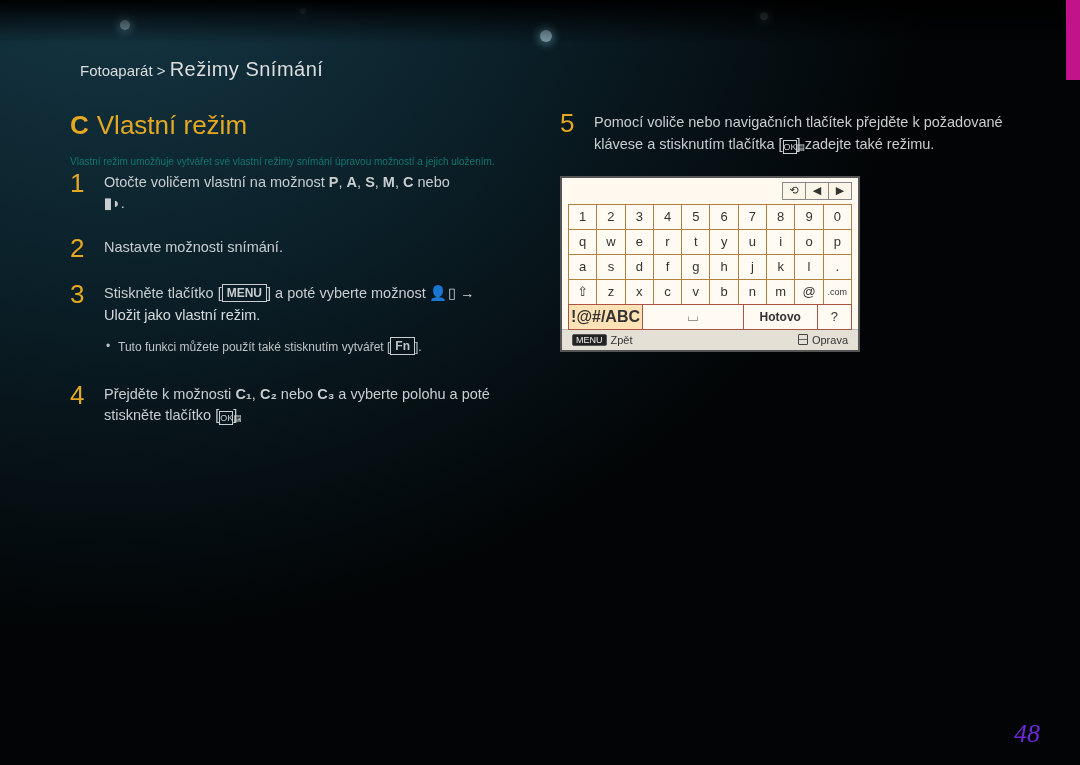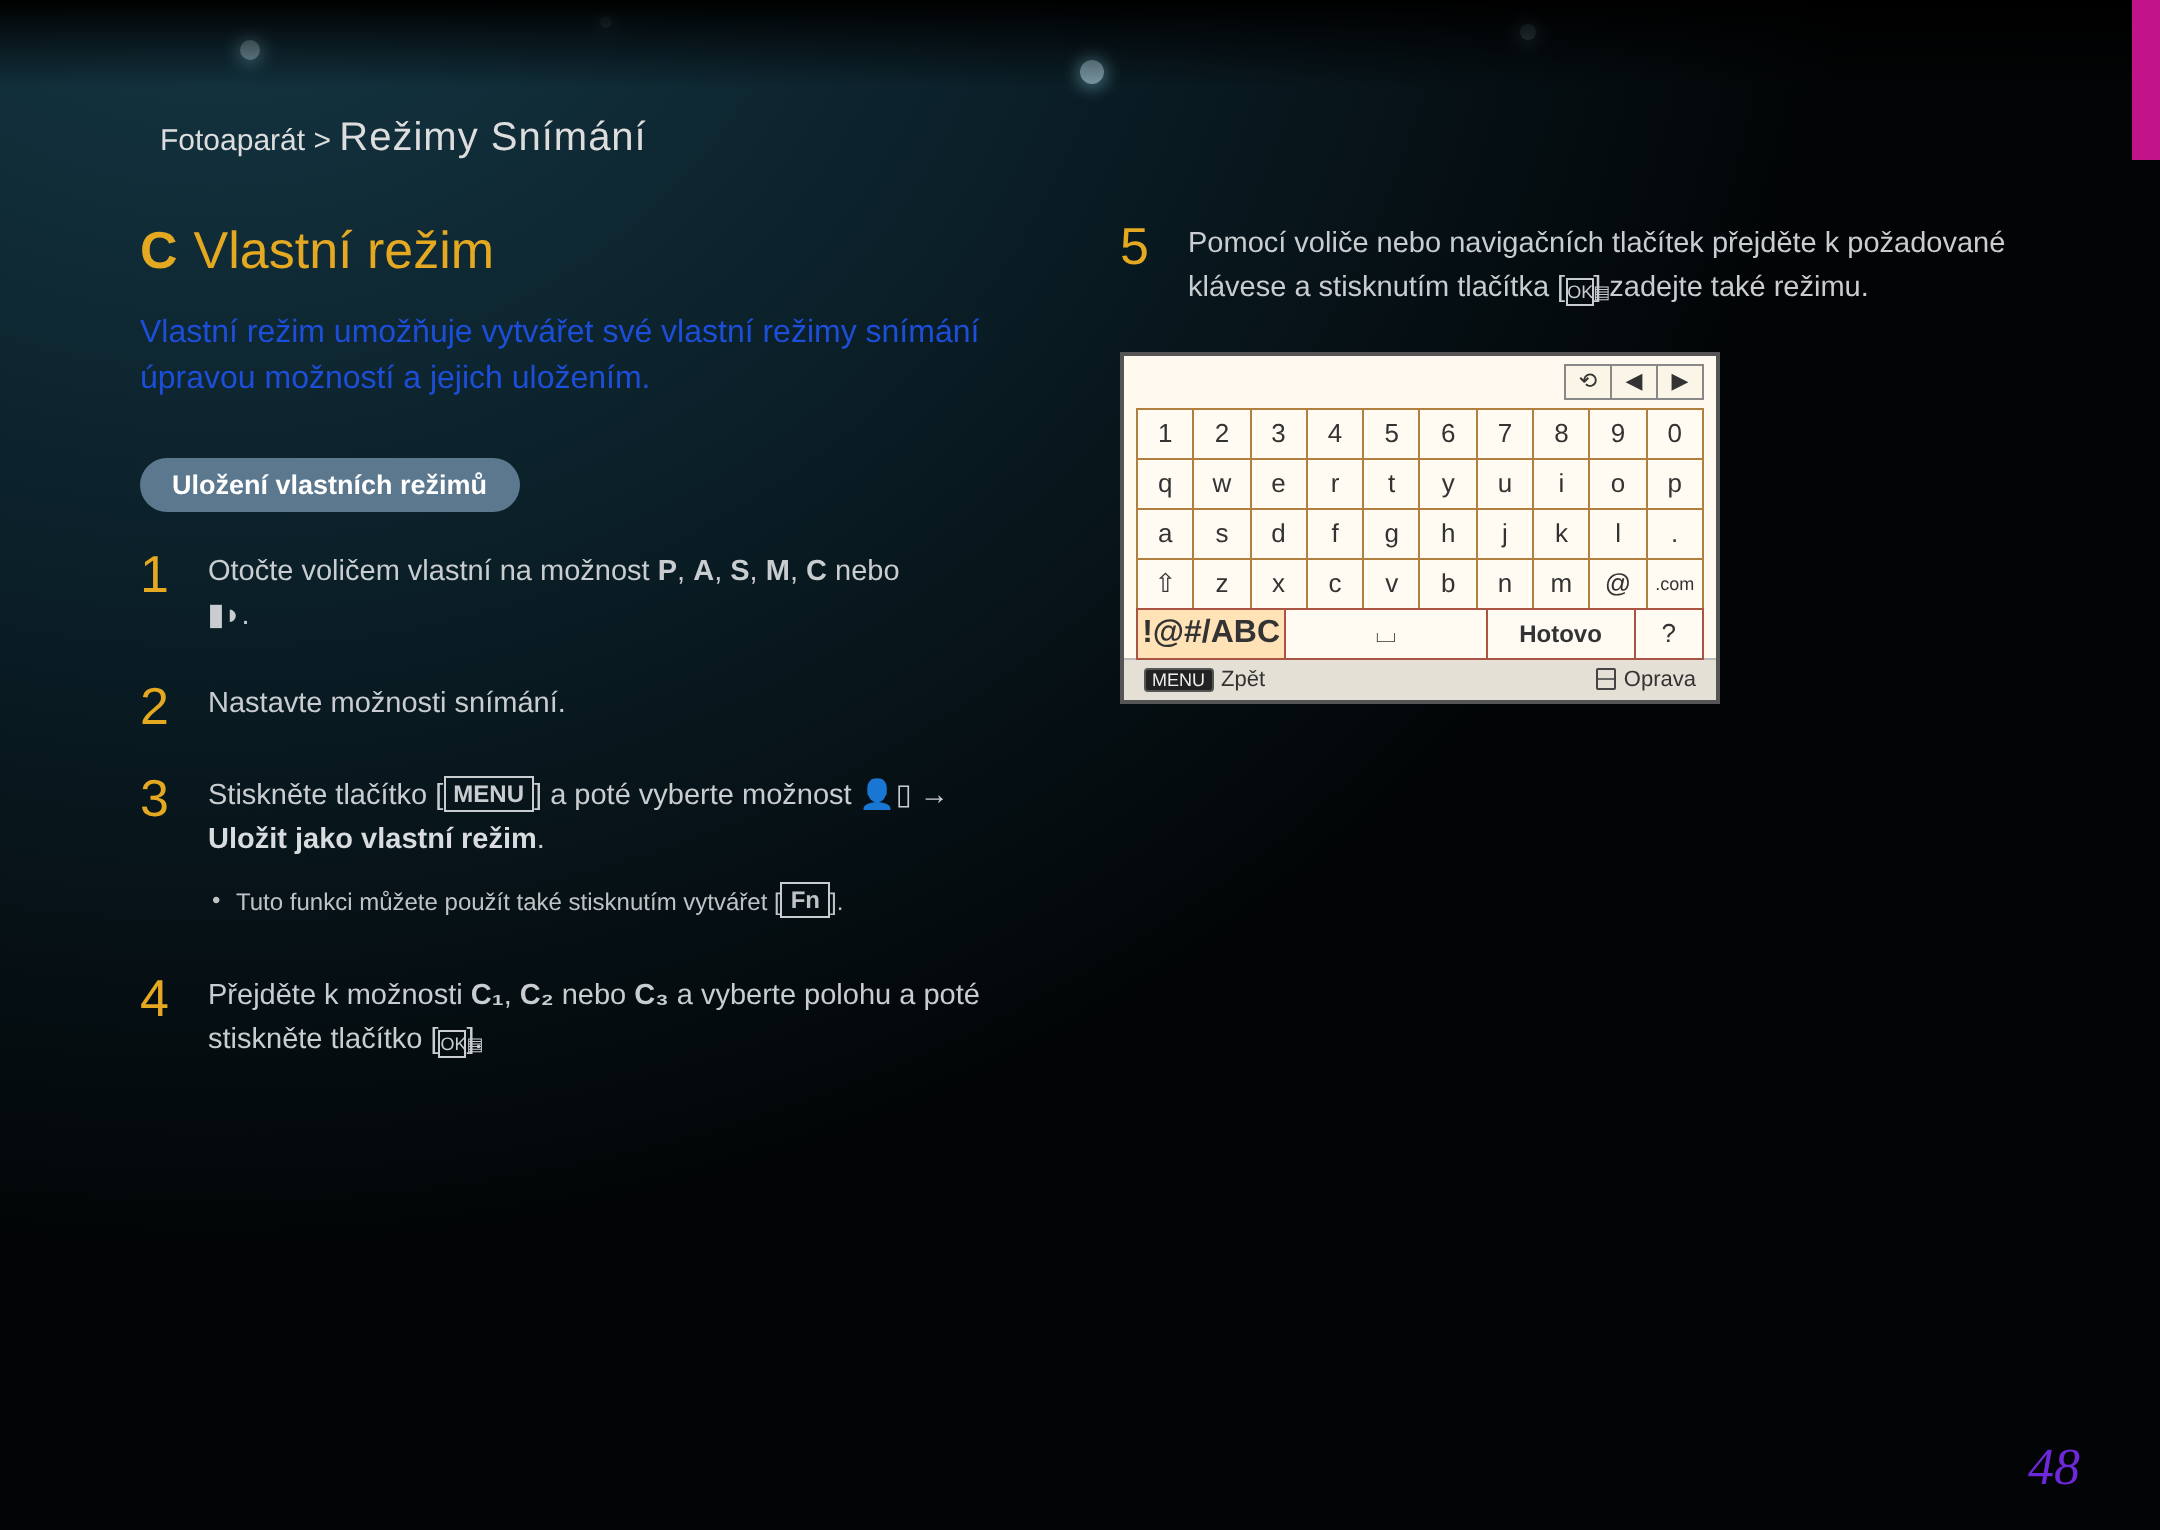--- a/index.html
+++ b/index.html
@@ -12,33 +12,33 @@
   }
   .sparkle { position:absolute; background:rgba(200,240,255,.6); border-radius:50%; box-shadow:0 0 8px 2px rgba(160,230,255,.4); }
   .accent-bar { position:absolute; top:0; right:0; width:14px; height:80px; background:#c2138a; }
   .top-shadow { position:absolute; top:0; left:0; right:0; height:44px; background:linear-gradient(#000,rgba(0,0,0,0)); }
   .breadcrumb { position:absolute; top:58px; left:80px; font-size:15px; color:#ddd; }
   .breadcrumb .strong { font-size:20px; letter-spacing:.5px; }
   .content { position:absolute; top:110px; left:70px; right:60px; display:flex; gap:30px; }
   .col { flex:1; }
   .h1 { color:#e4a821; font-size:26px; font-weight:500; margin-bottom:14px; }
   .h1 .c-glyph { font-weight:700; margin-right:8px; }
-  .intro { font-size:16px; line-height:1.45; color:#1d4ed8; margin-bottom:28px; max-width:430px; }
+  .intro { font-size:10px; line-height:1.45; color:#0f766e; max-width:430px; }
   .pill { display:inline-block; background:#5b788e; color:#fff; font-size:13.5px; font-weight:600; padding:6px 16px; border-radius:14px; margin-bottom:18px; }
   ol.steps { list-style:none; }
   ol.steps > li { display:flex; margin-bottom:20px; font-size:14.5px; line-height:1.5; color:#c9cdd0; }
   .num { font-family: "Segoe UI", Tahoma, sans-serif; font-size:26px; color:#e4a821; font-weight:300; width:34px; flex-shrink:0; line-height:1; }
   .step-body { padding-top:2px; }
   .glyph { font-weight:700; }
   .boxed { border:1px solid #c9cdd0; padding:0 4px; font-size:12px; font-weight:700; display:inline-block; line-height:16px; vertical-align:1px; }
   .icon-sq { display:inline-block; width:14px; height:14px; border:1px solid #c9cdd0; font-size:9px; line-height:12px; text-align:center; vertical-align:-1px; }
   .bullet-sub { list-style:none; margin-top:10px; }
   .bullet-sub li { font-size:12px; color:#bfc3c5; position:relative; padding-left:14px; margin-bottom:6px; }
   .bullet-sub li::before { content:"•"; position:absolute; left:2px; }
-  .bold { font-weight:700; color:#d8dcde; }
+  .bold { font-weight:400; color:#d8dcde; }
 
   
   .kbd-fig { width:300px; border:2px solid #555; background:#fff9ef; color:#333; font-size:13px; margin-top:16px; }
   .kbd-top { display:flex; justify-content:flex-end; padding:4px 6px; gap:0; }
   .kbd-top .mini { width:24px; height:18px; border:1px solid #888; background:#fbf5e8; display:flex; align-items:center; justify-content:center; font-size:11px; margin-left:-1px; }
   .kbd-grid { padding:0 6px; }
   .kbd-row { display:flex; margin-bottom:-1px; }
   .key { flex:1; height:26px; border:1px solid #b08040; background:#fffbf3; display:flex; align-items:center; justify-content:center; font-size:13px; margin-left:-1px; }
   .key:first-child { margin-left:0; }
   .key.small { font-size:9px; }
@@ -69,21 +69,20 @@
   <span class="strong">Režimy Snímání</span>
 </div>
 
 <div class="content">
 
   <div class="col">
     <div class="h1">
       <span class="c-glyph">C</span><span>Vlastní režim</span>
     </div>
     <p class="intro">Vlastní režim umožňuje vytvářet své vlastní režimy snímání úpravou možností a jejich uložením.</p>
-    <div class="pill">Uložení vlastních režimů</div>
 
     <ol class="steps">
       <li>
         <span class="num">1</span>
         <div class="step-body">
           <span>Otočte voličem vlastní na možnost </span><span class="glyph">P</span><span>, </span><span class="glyph">A</span><span>, </span><span class="glyph">S</span><span>, </span><span class="glyph">M</span><span>, </span><span class="glyph">C</span><span> nebo </span><br><span class="glyph">▮◗</span><span>.</span>
         </div>
       </li>
       <li>
         <span class="num">2</span>

